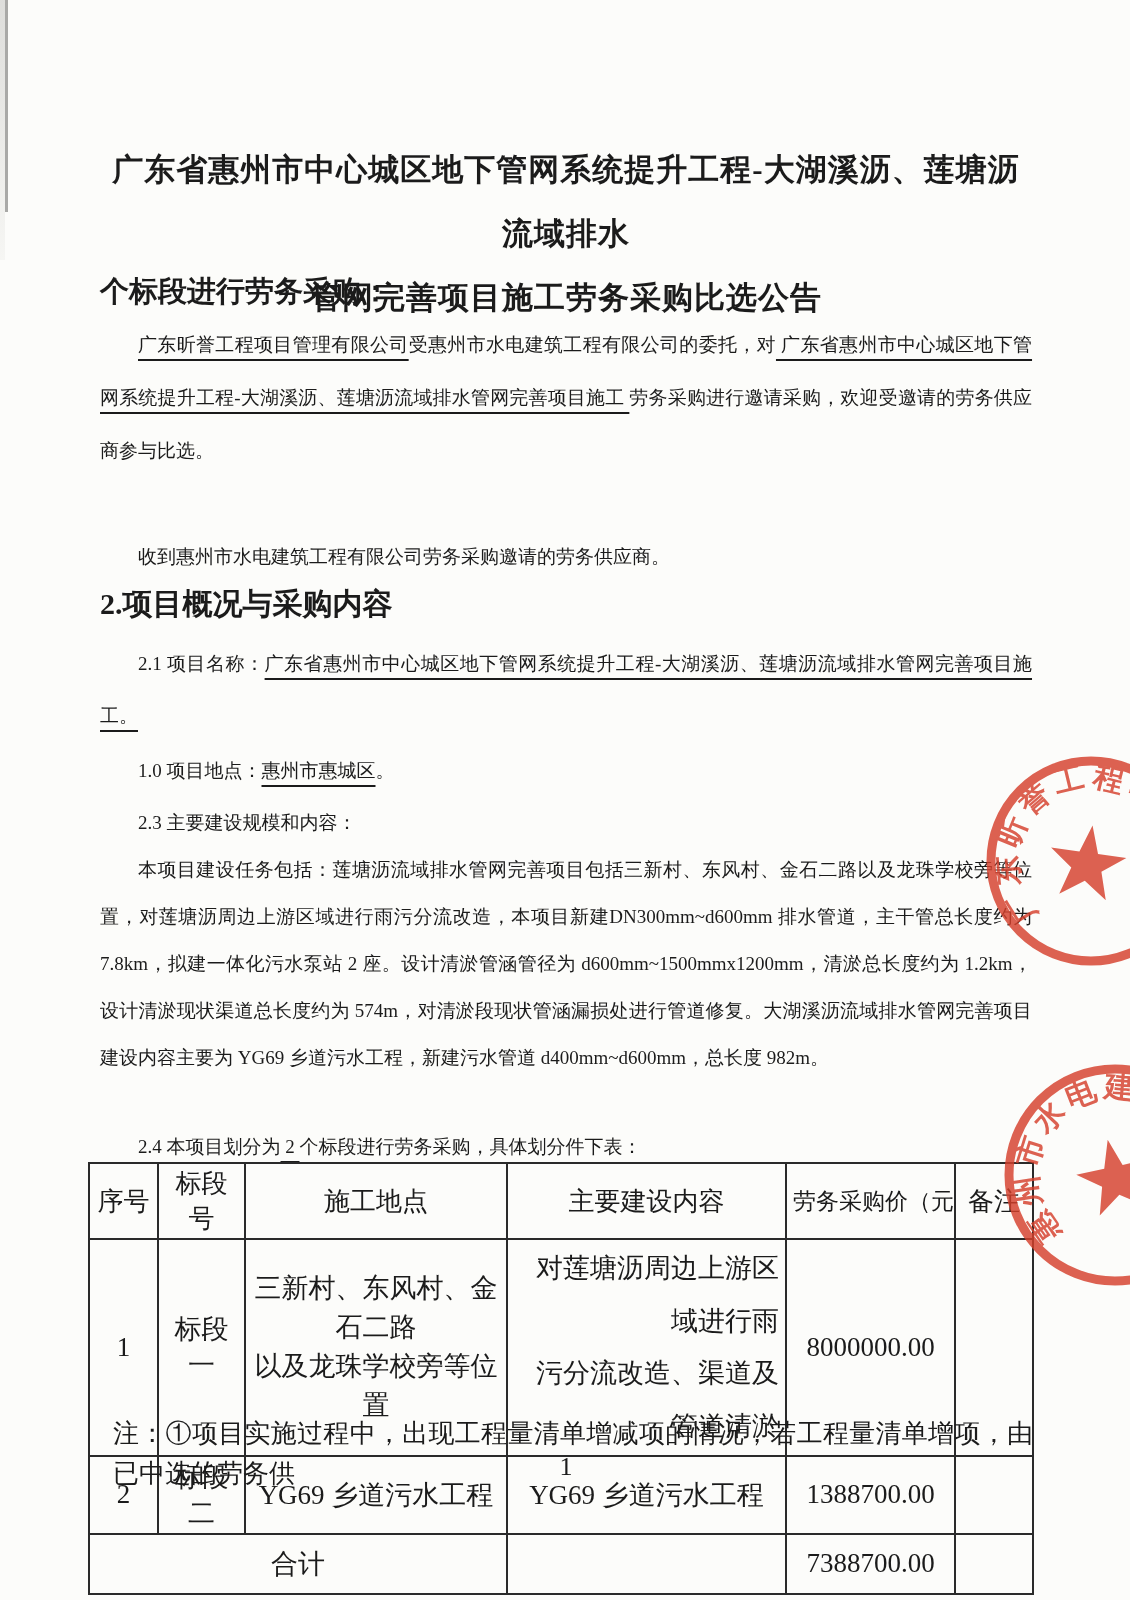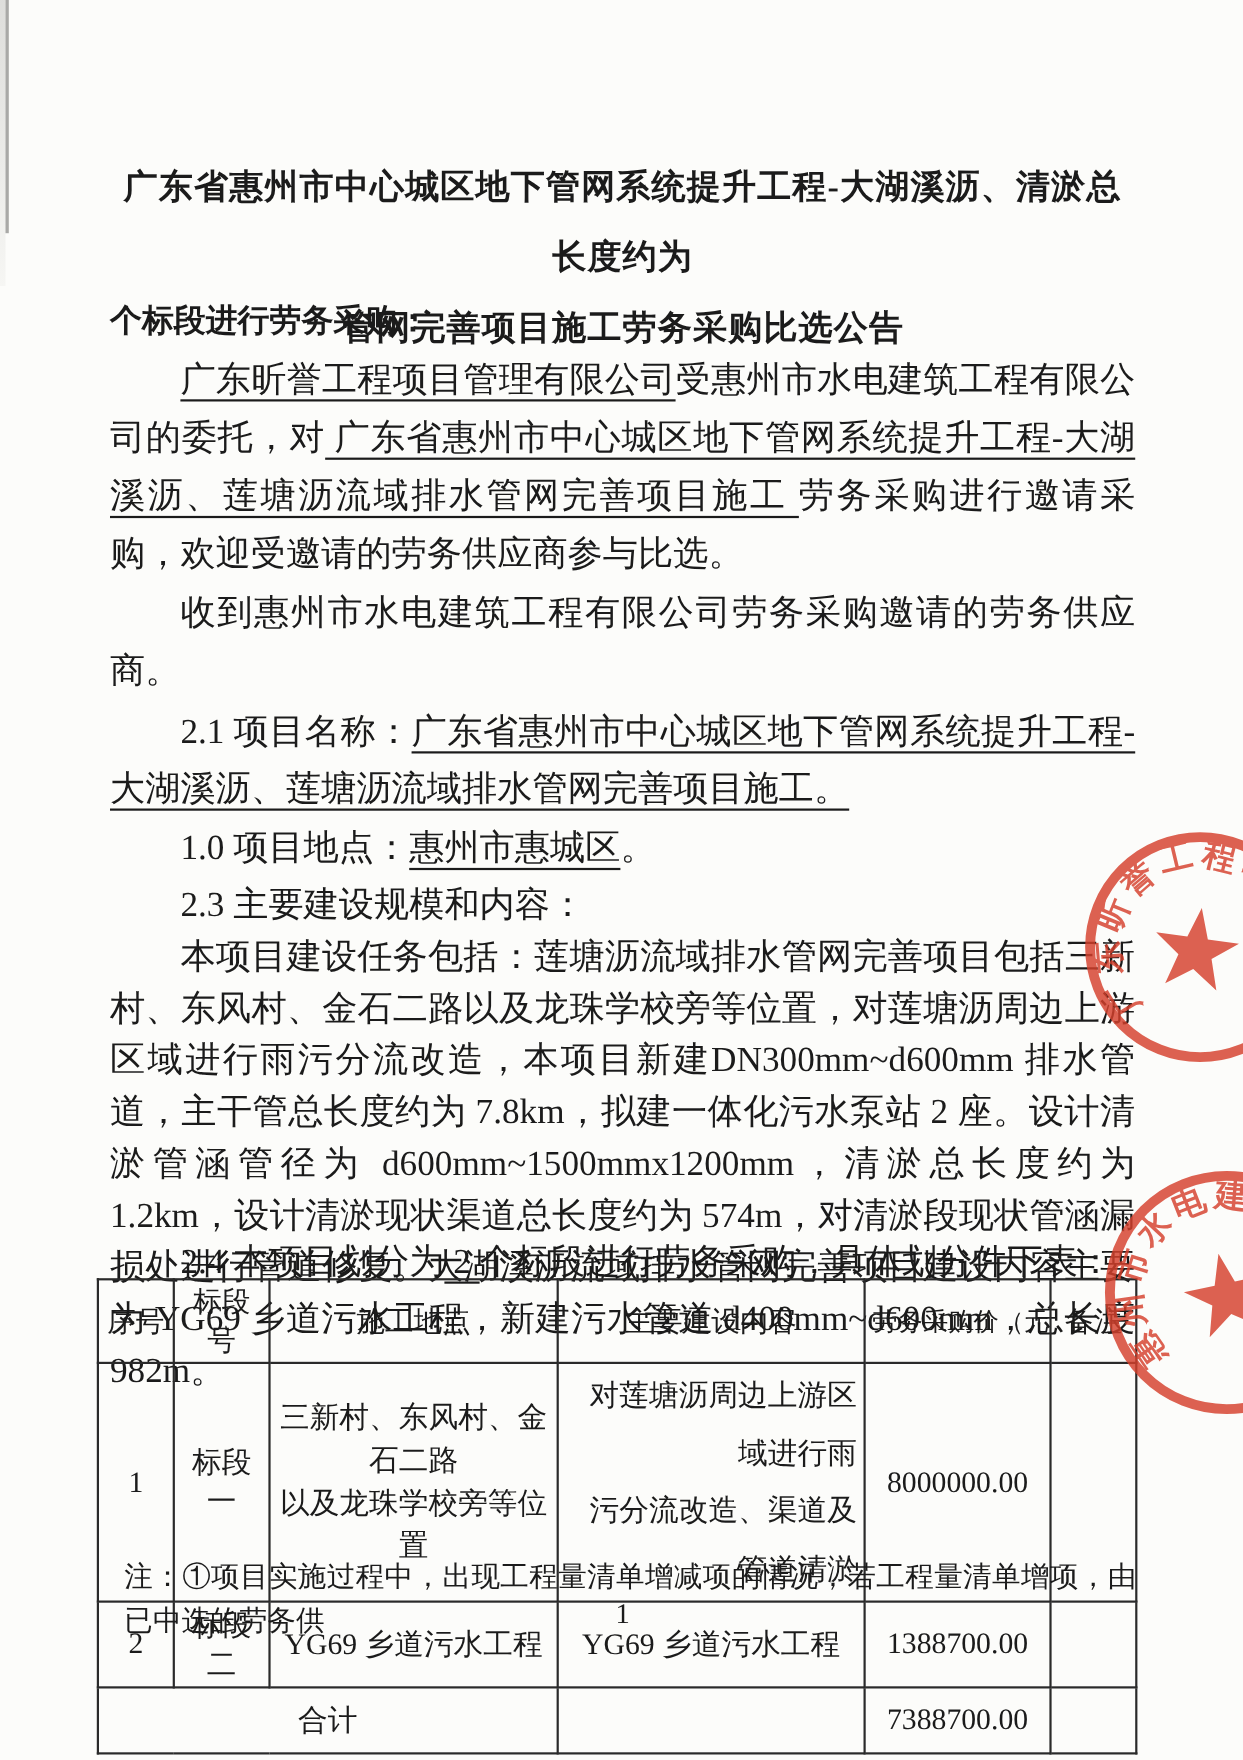--- a/index.html
+++ b/index.html
@@ -20,21 +20,21 @@
     position:absolute;left:0;top:0;width:5px;height:260px;
     background:linear-gradient(to bottom,#c9c9c6,#f2f2ef);opacity:.6;
   }
   .block{position:absolute;left:100px;width:932px;}
   .title{
     top:138px;text-align:center;font-weight:bold;
     font-size:31px;line-height:64px;letter-spacing:1px;
   }
   .title .tline{display:block;}
   .salutation{top:272px;font-weight:bold;font-size:29px;}
-  .para{font-size:32px;line-height:53px;text-align:justify;margin:0;}
+  .para{font-size:19px;line-height:53px;text-align:justify;margin:0;}
   .indent{text-indent:2em;}
   .intro{top:318px;}
   .u{
     text-decoration:underline;
     text-decoration-thickness:2px;
     text-underline-offset:8px;
   }
   .h1{top:474px;font-weight:bold;font-size:30px;}
   .s1body{top:530px;}
   .h2{top:584px;font-weight:bold;font-size:30px;}
@@ -68,31 +68,32 @@
 </style>
 </head>
 <body>
 
 <div class="page">
 
   <div class="scan-edge2"></div>
   <div class="scan-edge"></div>
 
   <div class="block title">
-    <span class="tline">广东省惠州市中心城区地下管网系统提升工程-大湖溪沥、清淤总长度约为</span>
+    <span class="tline">广东省惠州市中心城区地下管网系统提升工程-大湖溪沥、莲塘沥流域排水</span>
     <span class="tline">管网完善项目施工劳务采购比选公告</span>
   </div>
 
   <div class="block salutation">个标段进行劳务采购：</div>
 
   <p class="block para indent intro"><span class="u">广东昕誉工程项目管理有限公司</span><span>受惠州市水电建筑工程有限公司的委托，对</span><span class="u"> 广东省惠州市中心城区地下管网系统提升工程-大湖溪沥、莲塘沥流域排水管网完善项目施工 </span><span>劳务采购进行邀请采购，欢迎受邀请的劳务供应商参与比选。</span></p>
 
 
   <p class="block para indent s1body">收到惠州市水电建筑工程有限公司劳务采购邀请的劳务供应商。</p>
 
+  <div class="block h2">2.项目概况与采购内容</div>
 
   <p class="block para indent i21"><span>2.1 项目名称：</span><span class="u">广东省惠州市中心城区地下管网系统提升工程-大湖溪沥、莲塘沥流域排水管网完善项目施工。</span></p>
 
   <p class="block para indent i22"><span>1.0 项目地点：</span><span class="u">惠州市惠城区</span><span>。</span></p>
 
   <p class="block para indent i23">2.3 主要建设规模和内容：</p>
 
   <p class="block para indent p23">本项目建设任务包括：莲塘沥流域排水管网完善项目包括三新村、东风村、金石二路以及龙珠学校旁等位置，对莲塘沥周边上游区域进行雨污分流改造，本项目新建DN300mm~d600mm 排水管道，主干管总长度约为 7.8km，拟建一体化污水泵站 2 座。设计清淤管涵管径为 d600mm~1500mmx1200mm，清淤总长度约为 1.2km，设计清淤现状渠道总长度约为 574m，对清淤段现状管涵漏损处进行管道修复。大湖溪沥流域排水管网完善项目建设内容主要为 YG69 乡道污水工程，新建污水管道 d400mm~d600mm，总长度 982m。</p>
 
   <p class="block para indent i24"><span>2.4 本项目划分为</span><span class="u"> 2 </span><span>个标段进行劳务采购，具体划分件下表：</span></p>

